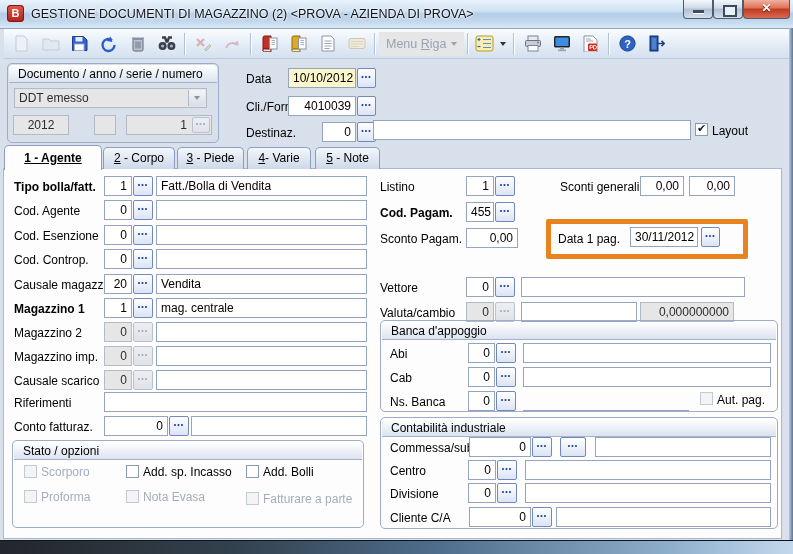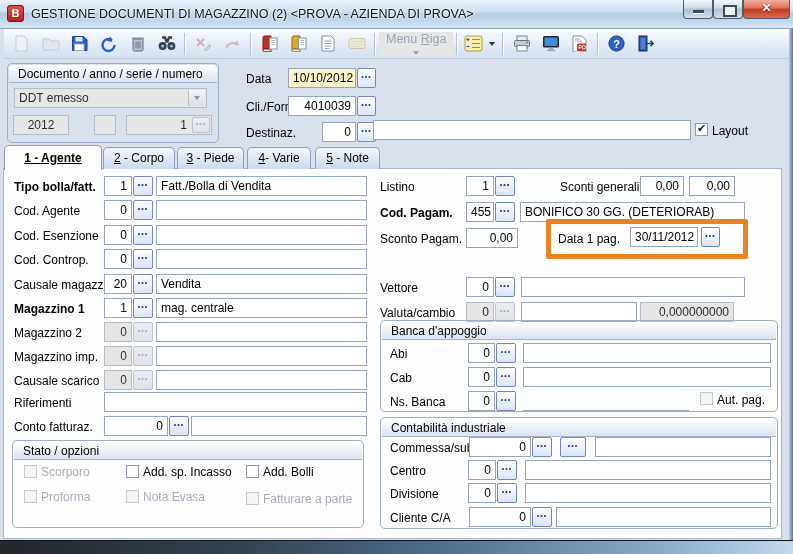--- a/index.html
+++ b/index.html
@@ -27,21 +27,21 @@
   .sideframe.r{right:0;background:linear-gradient(270deg,#5f7690,#b6cbe2);}
   .bottomframe{position:absolute;left:0;top:540px;width:793px;height:14px;
     background:linear-gradient(90deg,#23262b,#33424f 30%,#4e6d8c 55%,#8fb0cd 85%,#c3d8ec);
     border-top:1px solid #11151a;box-sizing:border-box;}
   
   .toolbar{position:absolute;left:4px;top:29px;width:785px;height:30px;display:flex;align-items:center;
     background:linear-gradient(#fafcfe,#e3ecf6 55%,#d4e1f0);border-bottom:1px solid #bfcbdc;box-sizing:border-box;padding-left:3px;}
   .tbtn{width:29px;height:26px;display:flex;align-items:center;justify-content:center;border-radius:3px;}
   .tsep{width:1px;height:22px;background:#b4c1d4;border-right:1px solid #fdfefe;margin:0 3px;}
   .tmenu{height:24px;display:flex;align-items:center;gap:5px;padding:0 7px;font-size:12.5px;color:#1a1d24;}
-  .tmenu.dis{color:#98a3b4;flex-direction:column;}
+  .tmenu.dis{color:#98a3b4;}
   .caret{width:0;height:0;border-left:3.5px solid transparent;border-right:3.5px solid transparent;border-top:4px solid #2a3442;}
   .tmenu.dis .caret{border-top-color:#98a3b4;}
   .accel{text-decoration:underline;}
   
   .headerarea{position:absolute;left:4px;top:59px;width:785px;height:87px;background:#d8e0ec;}
   .grp{position:absolute;border:1px solid #9dadc9;border-radius:5px;box-sizing:border-box;}
   .gtitle{position:absolute;left:1px;top:1px;right:1px;height:18px;border-radius:4px 4px 0 0;
     background:linear-gradient(#ffffff,#dbe3f0);border-bottom:1px solid #a4b2cb;
     padding:2px 0 0 9px;box-sizing:border-box;font-size:12px;}
   .lbl{position:absolute;white-space:nowrap;font-size:12px;}
@@ -360,21 +360,20 @@
   <div class="lbl fld" style="left:380px;top:180px;">Listino</div>
   <div class="inp num fld" style="left:466px;top:176px;width:28px;">1</div>
   <div class="dots fld" style="left:495px;top:176px;"></div>
   <div class="lbl fld" style="left:560px;top:180px;">Sconti generali</div>
   <div class="inp num fld" style="left:640px;top:176px;width:44px;">0,00</div>
   <div class="inp num fld" style="left:689px;top:176px;width:46px;">0,00</div>
 
   <div class="lbl b fld" style="left:380px;top:206px;">Cod. Pagam.</div>
   <div class="inp num fld" style="left:466px;top:202px;width:28px;padding:2px 2px 0;">455</div>
   <div class="dots fld" style="left:495px;top:202px;"></div>
-  <div class="inp fld" style="left:520px;top:202px;width:225px;">BONIFICO 30 GG. (DETERIORAB)</div>
 
   <div class="lbl fld" style="left:380px;top:232px;">Sconto Pagam.</div>
   <div class="inp num fld" style="left:466px;top:228px;width:52px;">0,00</div>
 
   <div class="lbl fld" style="left:558px;top:232px;">Data 1 pag.</div>
   <div class="inp fld" style="left:630px;top:227px;width:68px;">30/11/2012</div>
   <div class="dots fld" style="left:701px;top:227px;width:19px;"></div>
   <div class="annot"></div>
 
   <div class="lbl fld" style="left:380px;top:281px;">Vettore</div>

